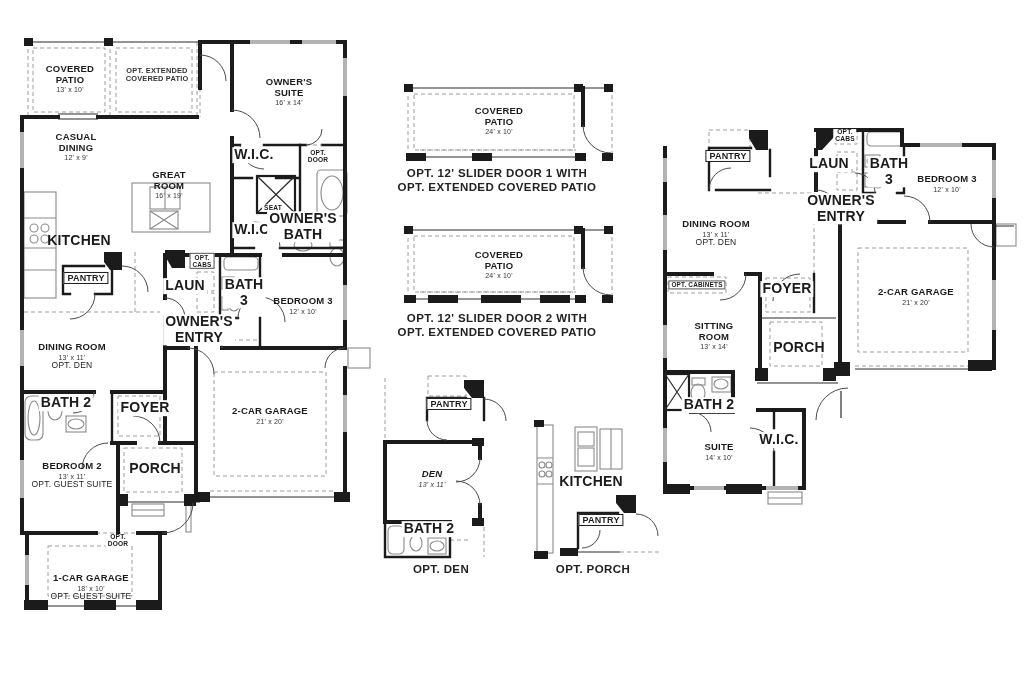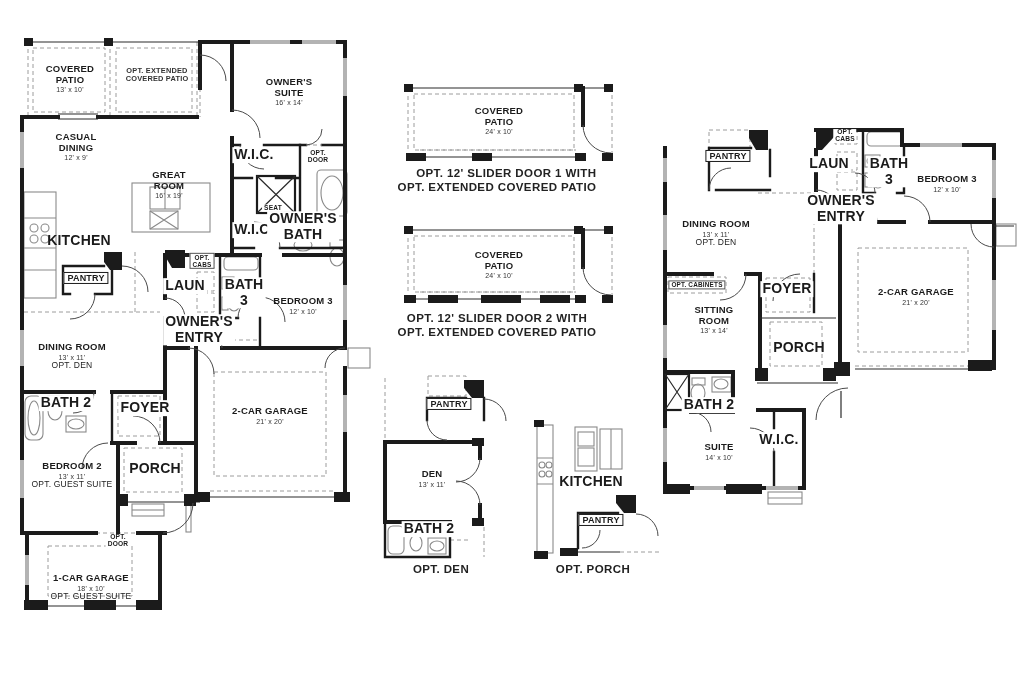--- a/index.html
+++ b/index.html
@@ -374,30 +374,30 @@
       <div class="label room" style="left: 270px; top: 416px;"><span class="name">2-CAR GARAGE</span><span class="dims">21' x 20'</span></div>
       <div class="label small" style="left: 155px; top: 469px;"><span class="name">PORCH</span></div>
       <div class="label room" style="left: 72px; top: 475px;"><span class="name">BEDROOM 2</span><span class="dims">13' x 11'</span><span class="note">OPT. GUEST SUITE</span></div>
       <div class="label tiny bg" style="left: 118px; top: 541px;"><span class="name">OPT.
 DOOR</span></div>
       <div class="label room" style="left: 91px; top: 587px;"><span class="name">1-CAR GARAGE</span><span class="dims">18' x 10'</span><span class="note">OPT. GUEST SUITE</span></div>
     </div>
   <div class="labels">
       <div class="label room" style="left: 499px; top: 121px;"><span class="name">COVERED
 PATIO</span><span class="dims">24' x 10'</span></div>
-      <div class="label caption" style="left: 497px; top: 180px; text-align: right;"><span class="name">OPT. 12' SLIDER DOOR 1 WITH
+      <div class="label caption" style="left: 497px; top: 180px;"><span class="name">OPT. 12' SLIDER DOOR 1 WITH
 OPT. EXTENDED COVERED PATIO</span></div>
       <div class="label room" style="left: 499px; top: 265px;"><span class="name">COVERED
 PATIO</span><span class="dims">24' x 10'</span></div>
       <div class="label caption" style="left: 497px; top: 325px;"><span class="name">OPT. 12' SLIDER DOOR 2 WITH
 OPT. EXTENDED COVERED PATIO</span></div>
     </div>
   <div class="labels">
       <div class="label boxed" style="left: 449px; top: 404px;"><span class="name">PANTRY</span></div>
-      <div class="label room" style="left: 432px; top: 479px;"><span class="name">DEN</span><span class="dims">13' x 11'</span></div>
+      <div class="label room" style="left: 432px; top: 479px; font-style: italic;"><span class="name">DEN</span><span class="dims">13' x 11'</span></div>
       <div class="label small bg" style="left: 429px; top: 529px;"><span class="name">BATH 2</span></div>
       <div class="label caption" style="left: 441px; top: 569px;"><span class="name">OPT. DEN</span></div>
     </div>
   <div class="labels">
       <div class="label small" style="left: 591px; top: 482px;"><span class="name">KITCHEN</span></div>
       <div class="label boxed" style="left: 601px; top: 520px;"><span class="name">PANTRY</span></div>
       <div class="label caption" style="left: 593px; top: 569px;"><span class="name">OPT. PORCH</span></div>
     </div>
   <div class="labels">
       <div class="label boxed" style="left: 728px; top: 156px;"><span class="name">PANTRY</span></div>
@@ -406,20 +406,20 @@
       <div class="label small bg" style="left: 829px; top: 164px;"><span class="name">LAUN</span></div>
       <div class="label small bg" style="left: 889px; top: 172px;"><span class="name">BATH
 3</span></div>
       <div class="label room" style="left: 947px; top: 184px;"><span class="name">BEDROOM 3</span><span class="dims">12' x 10'</span></div>
       <div class="label small bg" style="left: 841px; top: 209px;"><span class="name">OWNER'S
 ENTRY</span></div>
       <div class="label room" style="left: 716px; top: 233px;"><span class="name">DINING ROOM</span><span class="dims">13' x 11'</span><span class="note">OPT. DEN</span></div>
       <div class="label boxedtiny" style="left: 697px; top: 285px;"><span class="name">OPT. CABINETS</span></div>
       <div class="label small bg" style="left: 787px; top: 289px;"><span class="name">FOYER</span></div>
       <div class="label room" style="left: 916px; top: 297px;"><span class="name">2-CAR GARAGE</span><span class="dims">21' x 20'</span></div>
-      <div class="label room" style="left: 714px; top: 320px;"><span class="name">SITTING
+      <div class="label room" style="left: 714px; top: 336px;"><span class="name">SITTING
 ROOM</span><span class="dims">13' x 14'</span></div>
       <div class="label small" style="left: 799px; top: 348px;"><span class="name">PORCH</span></div>
       <div class="label small bg" style="left: 709px; top: 405px;"><span class="name">BATH 2</span></div>
       <div class="label room" style="left: 719px; top: 452px;"><span class="name">SUITE</span><span class="dims">14' x 10'</span></div>
       <div class="label small bg" style="left: 779px; top: 440px;"><span class="name">W.I.C.</span></div>
     </div>
 </div>
 
 </body></html>

